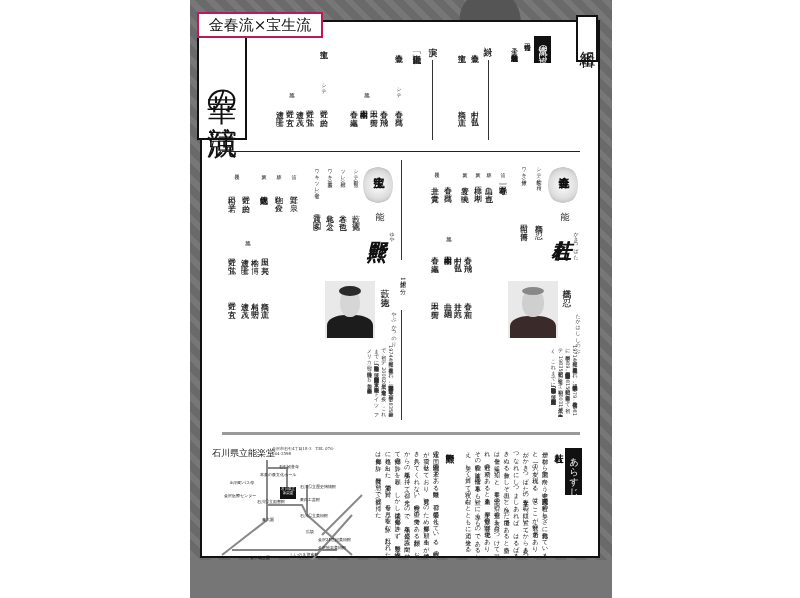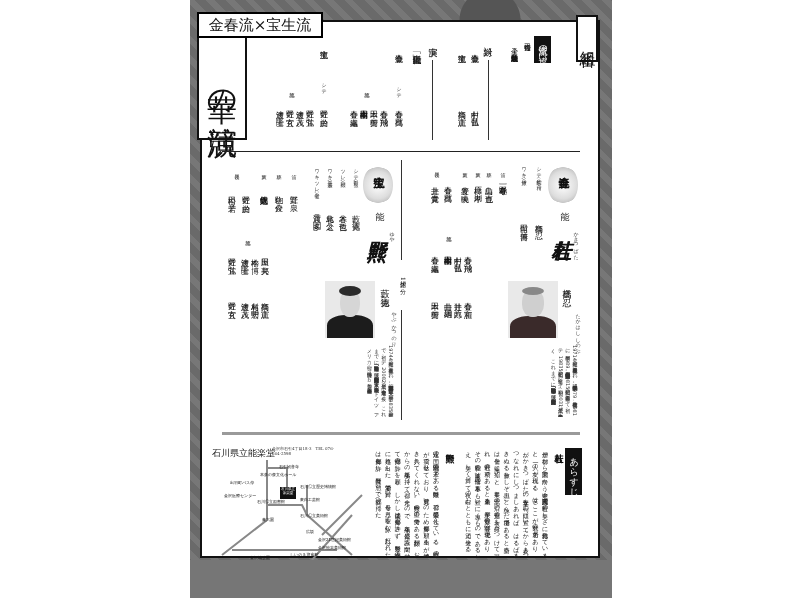--- a/index.html
+++ b/index.html
@@ -5,21 +5,21 @@
   html,body{margin:0;padding:0;}
   body{width:800px;height:598px;background:#ffffff;position:relative;overflow:hidden;font-family:"DejaVu Serif","Liberation Serif",serif;color:#111;}
   .page-bg{position:absolute;left:190px;top:0;width:422px;height:598px;background:#6e6e6e;
     background-image:
       radial-gradient(circle at 40px 30px,#8a8a8a 0 18px,transparent 19px),
       radial-gradient(circle at 300px 20px,#555 0 30px,transparent 31px),
       radial-gradient(circle at 390px 160px,#4f4f4f 0 14px,transparent 15px),
       repeating-linear-gradient(45deg,#777 0 6px,#6a6a6a 6px 14px);}
   .page-bottom{position:absolute;left:190px;top:560px;width:422px;height:38px;background:#767676;}
   .sheet{position:absolute;left:200px;top:20px;width:400px;height:538px;background:#fff;border:2px solid #111;box-sizing:border-box;}
-  .title-top{position:absolute;left:197px;top:12px;width:126px;height:26px;background:#fff;border:2px solid #000000;box-sizing:border-box;font-size:15px;display:flex;align-items:center;justify-content:center;white-space:nowrap;}
+  .title-top{position:absolute;left:197px;top:12px;width:126px;height:26px;background:#fff;border:2px solid #be185d;box-sizing:border-box;font-size:15px;display:flex;align-items:center;justify-content:center;white-space:nowrap;}
   .title-main{position:absolute;left:197px;top:38px;width:50px;height:102px;background:#fff;border:2px solid #111;border-top:none;box-sizing:border-box;writing-mode:vertical-rl;font-size:30px;line-height:46px;display:flex;align-items:center;justify-content:center;letter-spacing:-1px;}
   .bangumi{position:absolute;left:576px;top:15px;width:22px;height:47px;background:#fff;border:2px solid #111;box-sizing:border-box;writing-mode:vertical-rl;font-size:16px;display:flex;align-items:center;justify-content:center;}
   .v{writing-mode:vertical-rl;position:absolute;font-size:8px;line-height:11px;white-space:nowrap;}
   .v.sm{font-size:5px;line-height:7px;color:#333;}
   .v.md{font-size:9px;line-height:13px;}
   .inv{background:#111;color:#fff;padding:3px 2px;font-size:9px;}
   .hr{position:absolute;height:1px;background:#222;}
   .hrg{position:absolute;height:3px;background:#9a9a9a;}
   .vr{position:absolute;width:1px;background:#333;}
   .badge{position:absolute;width:30px;height:40px;border-radius:50%;background:radial-gradient(circle,#fff 0,#ddd 55%,#c8c8c8 70%,#fff 72%);}

